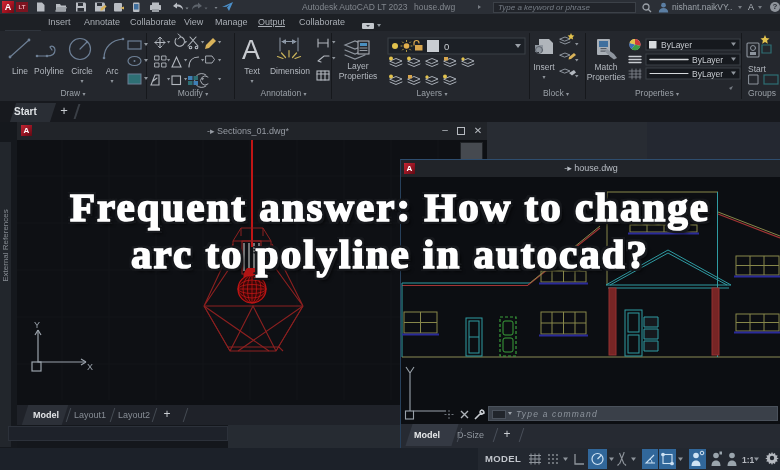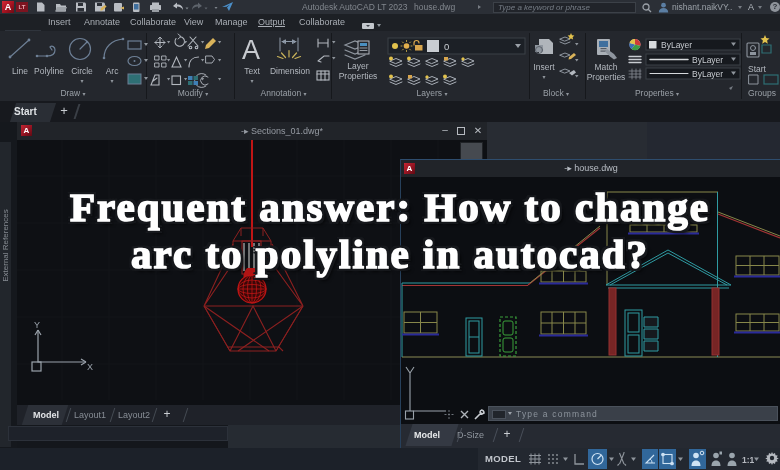--- a/index.html
+++ b/index.html
@@ -367,21 +367,21 @@
   </div>
 
   <div class="abs" id="workspace">
     <div class="abs" id="palette">
         <span>External References</span>
       </div>
 
     <div class="abs" id="win1">
       <div class="abs" id="win1title">
         <div class="abs" style="left:4px;top:3px;width:11px;height:11px;background:linear-gradient(135deg,#c32633 0%,#8e1220 60%,#5e0a12 100%);color:#fff;font-size:8px;font-weight:bold;text-align:center;line-height:11px;">A</div>
-        <div class="abs" style="left:156px;top:0;width:150px;height:18px;line-height:18px;text-align:right;color:#969ba3;">-▸ Sections_01.dwg*</div>
+        <div class="abs" style="left:156px;top:0;width:150px;height:18px;line-height:18px;text-align:center;color:#969ba3;">-▸ Sections_01.dwg*</div>
         <div class="abs" style="left:421px;top:0;width:14px;height:18px;line-height:16px;text-align:center;color:#b7bbc1;font-size:10px;">–</div>
         <div class="abs" style="left:440px;top:4.5px;width:8px;height:8px;border:1.3px solid #b7bbc1;"></div>
         <div class="abs" style="left:454px;top:0;width:14px;height:18px;line-height:17px;text-align:center;color:#b7bbc1;font-size:10px;">✕</div>
       </div>
       <div class="abs" id="win1canvas">
 
         <div class="abs" style="left:443px;top:2px;width:23px;height:18px;background:#464a50;border:1px solid #202327;"></div>
         <div class="abs" style="left:443px;top:20px;width:23px;height:240px;background:#17191e;"></div>
 
         <svg class="abs" style="left:0;top:0;" width="443" height="265" viewBox="0 0 443 265">
@@ -562,21 +562,21 @@
       </div>
       <div class="abs" id="win2cmd">
         <svg class="abs" style="left:40px;top:2px;" width="48" height="15" viewBox="0 0 48 15">
           <path d="M8 3 v9 M3.5 7.5 h9" stroke="#6d737b" stroke-width="1" stroke-dasharray="2 1.5"></path>
           <path d="M20 4 l7 7 M27 4 l-7 7" stroke="#aeb3b9" stroke-width="1.4"></path>
           <path d="M34 12 l6 -6 M40 3 a3 3 0 0 1 3 3 l-2 1 -2 -2 1 -2" stroke="#c8ccd1" stroke-width="1.6" fill="none"></path>
         </svg>
         <div class="abs" style="left:87px;top:1px;width:290px;height:15px;background:#3a4049;border:1px solid #4a515b;">
           <div class="abs" style="left:3px;top:2.5px;width:14px;height:9px;background:#21252b;border:0.5px solid #4a515b;"></div>
           <div class="abs" style="left:19px;top:5px;width:0;height:0;border-top:3px solid #9aa0a7;border-left:2.5px solid transparent;border-right:2.5px solid transparent;"></div>
-          <div class="abs" style="left:27px;top:0;height:14px;line-height:14px;color:#8d949d;font-size:8.5px;letter-spacing:1.2px;">Type a command</div>
+          <div class="abs" style="left:27px;top:0;height:14px;line-height:14px;color:#8d949d;font-size:8.5px;font-style:italic;letter-spacing:1.2px;">Type a command</div>
         </div>
       </div>
       <div class="abs" id="win2tabs">
         <div class="abs" style="left:8px;top:0;width:46px;height:22px;background:#343943;transform:skewX(-18deg);"></div>
         <div class="abs" style="left:13px;top:0;width:44px;height:22px;line-height:22px;color:#e6e8ea;font-size:9px;font-weight:bold;">Model</div>
         <div class="abs" style="left:56px;top:0;height:22px;line-height:22px;color:#9298a0;font-size:9px;">D-Size</div>
         <div class="abs" style="left:99px;top:0;width:14px;height:22px;line-height:21px;color:#c8ccd1;font-size:12px;text-align:center;">+</div>
         <div class="abs" style="left:58px;top:4px;width:1.3px;height:14px;background:#4a505a;transform:skewX(-18deg);"></div>
         <div class="abs" style="left:94px;top:4px;width:1.3px;height:14px;background:#4a505a;transform:skewX(-18deg);"></div>
         <div class="abs" style="left:120px;top:4px;width:1.3px;height:14px;background:#4a505a;transform:skewX(-18deg);"></div>

